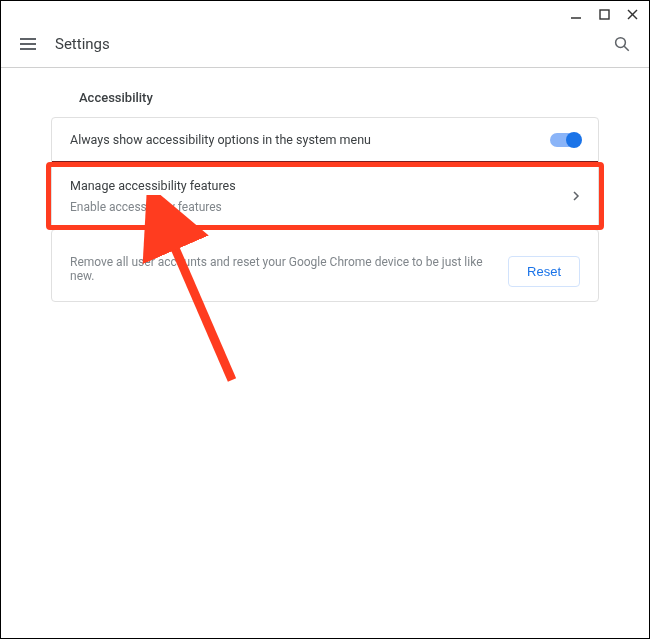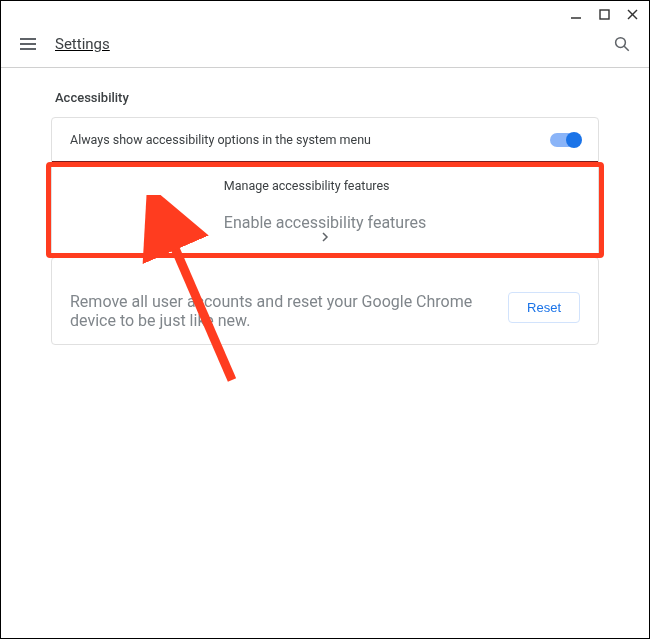--- a/index.html
+++ b/index.html
@@ -34,21 +34,20 @@
       justify-content: center;
       width: 14px;
       height: 14px;
     }
 
     .header {
       display: flex;
       align-items: center;
       padding: 12px 18px 14px 18px;
       border-bottom: 1px solid #d0d0d0;
-      text-decoration: underline;
     }
 
     .hamburger {
       margin-right: 18px;
       color: #5f6368;
       cursor: pointer;
       display: flex;
       align-items: center;
     }
 
@@ -69,20 +68,21 @@
     .content {
       padding: 22px 50px;
     }
 
     .section-header {
       font-size: 13px;
       color: #3c4043;
       font-weight: 500;
       margin-bottom: 12px;
       padding-left: 4px;
+      margin-left: 24px;
     }
 
     .section-header-reset {
       margin-top: 28px;
     }
 
     .card {
       border: 1px solid #e0e0e0;
       border-radius: 4px;
       background: #fff;
@@ -103,23 +103,23 @@
       flex: 1;
     }
 
     .row-label {
       font-size: 12.5px;
       color: #3c4043;
       font-weight: 400;
     }
 
     .row-sublabel {
-      font-size: 16px;
+      font-size: 12px;
       color: #80868b;
-      margin-top: 20px;
+      margin-top: 7px;
     }
 
     .toggle {
       width: 30px;
       height: 14px;
       background: #8ab4f8;
       border-radius: 8px;
       position: relative;
       cursor: pointer;
     }
@@ -135,21 +135,20 @@
     }
 
     .caret {
       color: #5f6368;
       display: flex;
       align-items: center;
     }
 
     .highlight-row {
       position: relative;
-      flex-direction: column;
     }
 
     .highlight-box {
       position: absolute;
       left: -6px;
       right: -6px;
       top: -2px;
       bottom: -2px;
       border: 5px solid #ff3c1f;
       border-radius: 4px;

